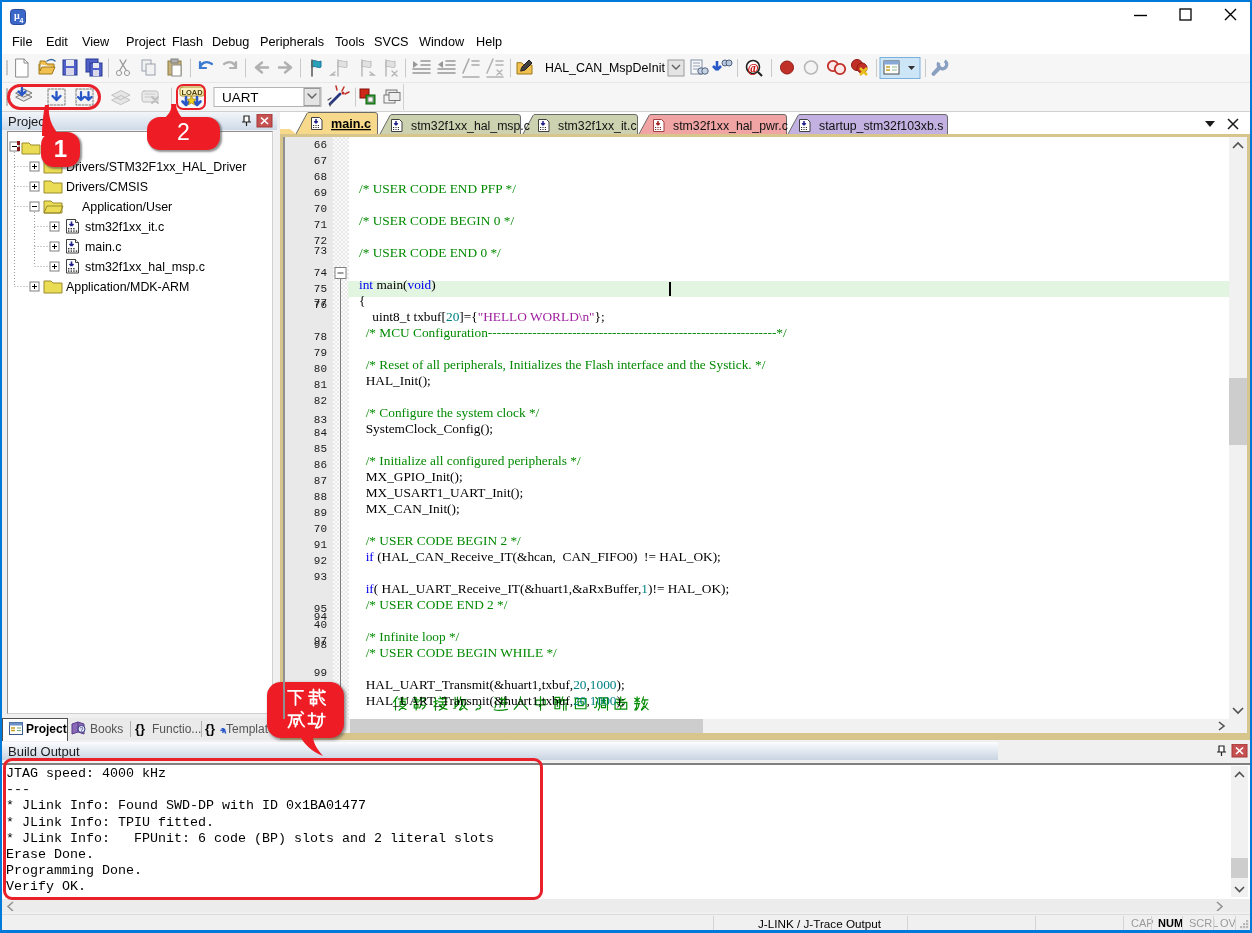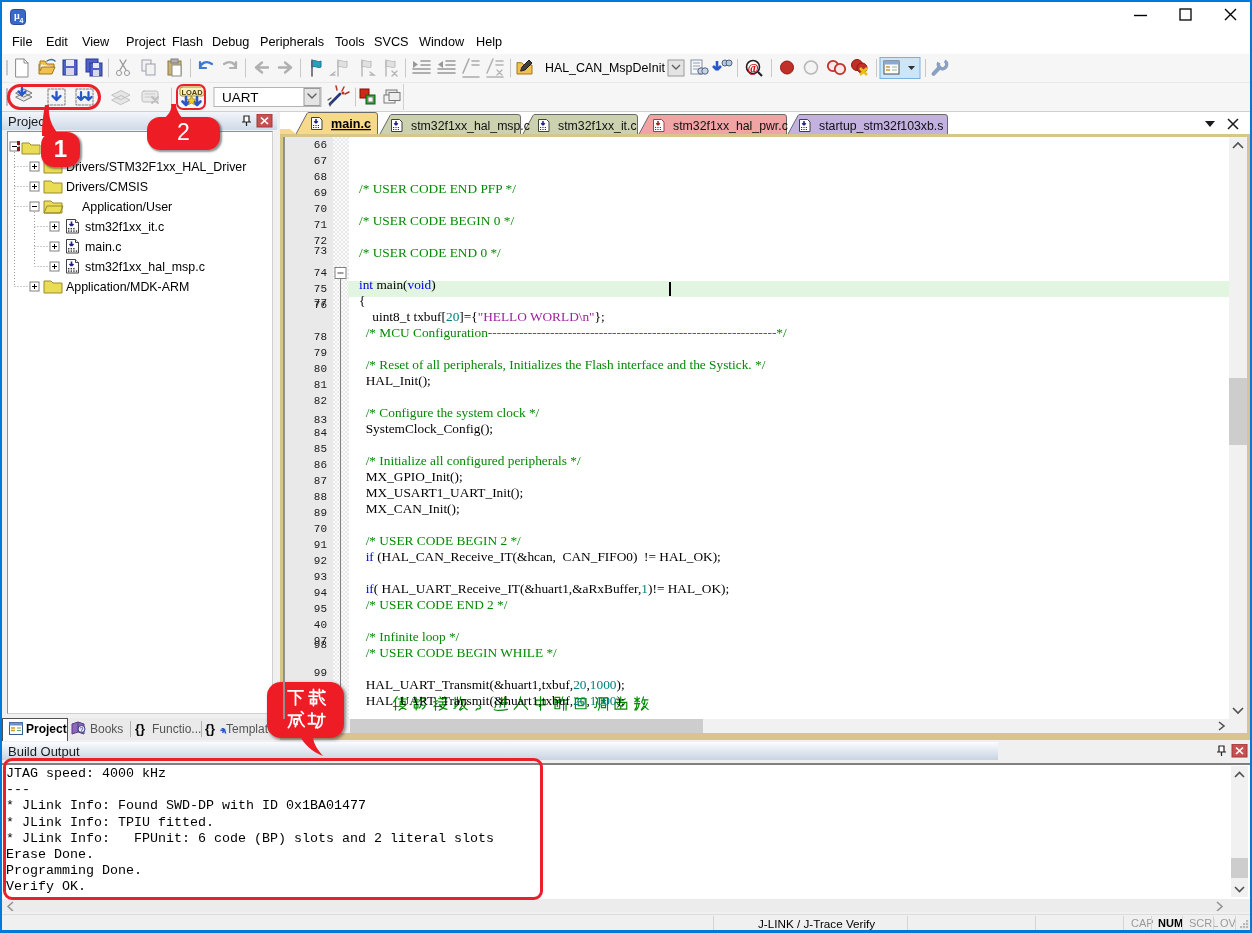--- a/index.html
+++ b/index.html
@@ -480,21 +480,21 @@
 <span class="gnum" style="top:290px">84</span>
 <span class="gnum" style="top:306px">85</span>
 <span class="gnum" style="top:322px">86</span>
 <span class="gnum" style="top:338px">87</span>
 <span class="gnum" style="top:354px">88</span>
 <span class="gnum" style="top:370px">89</span>
 <span class="gnum" style="top:386px">70</span>
 <span class="gnum" style="top:402px">91</span>
 <span class="gnum" style="top:418px">92</span>
 <span class="gnum" style="top:434px">93</span>
-<span class="gnum" style="top:450px">94</span>
+<span class="gnum" style="top:474px">94</span>
 <span class="gnum" style="top:466px">95</span>
 <span class="gnum" style="top:482px">40</span>
 <span class="gnum" style="top:498px">97</span>
 <span class="gnum" style="top:502px">98</span>
 <span class="gnum" style="top:530px">99</span>
 <span class="gnum" style="top:546px">100</span>
 <span class="gnum" style="top:562px">101</span>
 <span class="gnum" style="top:578px">102</span>
     </div>
 <div id="cursor75"></div>
@@ -573,21 +573,21 @@
 </div>
 <div class="abs" id="buildstrip">
   <svg style="position:absolute;left:4px;top:2px" width="10" height="10">
       <path d="M7,1 l-5,4.5 l5,4.5" stroke="#909090" stroke-width="1.5" fill="none"></path>
     </svg>
   <svg style="position:absolute;left:1212px;top:2px" width="10" height="10">
       <path d="M3,1 l5,4.5 l-5,4.5" stroke="#909090" stroke-width="1.5" fill="none"></path>
     </svg>
 </div>
 <div class="abs" id="statusbar">
-  <span style="position:absolute;left:756px;top:2px;color:#000;font-size:11.7px;">J-LINK / J-Trace Verify</span>
+  <span style="position:absolute;left:756px;top:2px;color:#000;font-size:11.7px;">J-LINK / J-Trace Output</span>
   <span style="position:absolute;left:1129px;top:2px;color:#9a9a9a;font-size:11px;">CAP</span>
   <span style="position:absolute;left:1156px;top:2px;color:#000;font-weight:bold;font-size:11px;">NUM</span>
   <span style="position:absolute;left:1187px;top:2px;color:#9a9a9a;font-size:11px;">SCRL</span>
   <span style="position:absolute;left:1218px;top:2px;color:#9a9a9a;font-size:11px;">OV</span>
   <span class="scell" style="left:711px"></span>
   <span class="scell" style="left:905px"></span>
   <span class="scell" style="left:1033px"></span>
   <span class="scell" style="left:1121px"></span>
   <span class="scell" style="left:1149px"></span>
   <span class="scell" style="left:1180px"></span>

